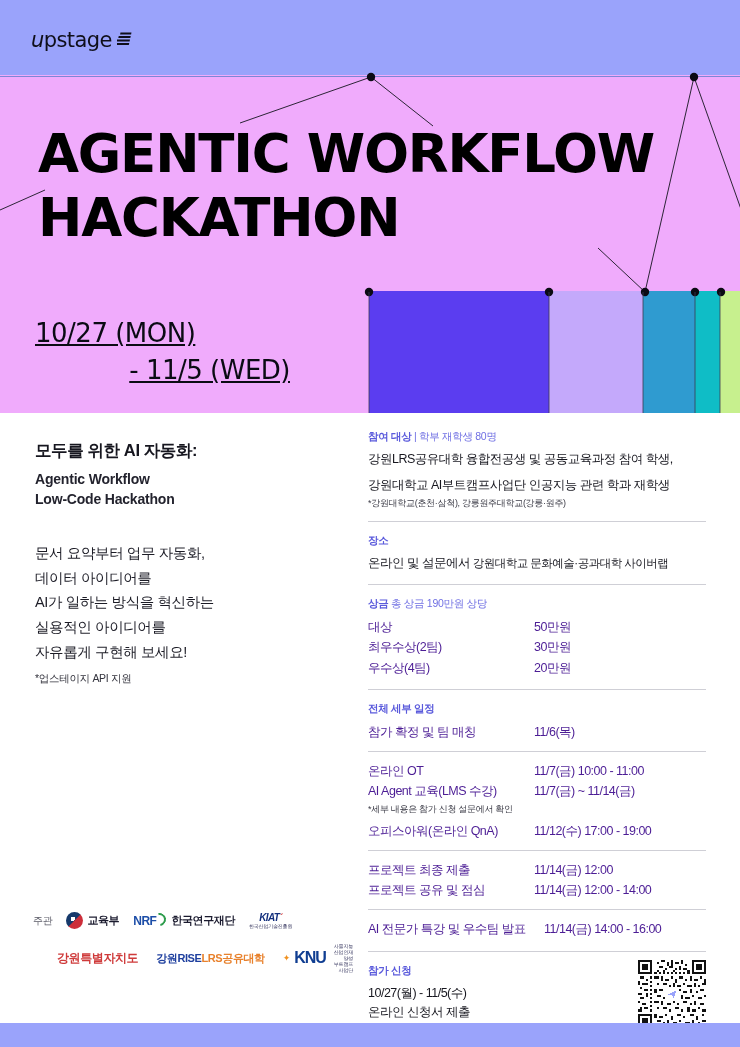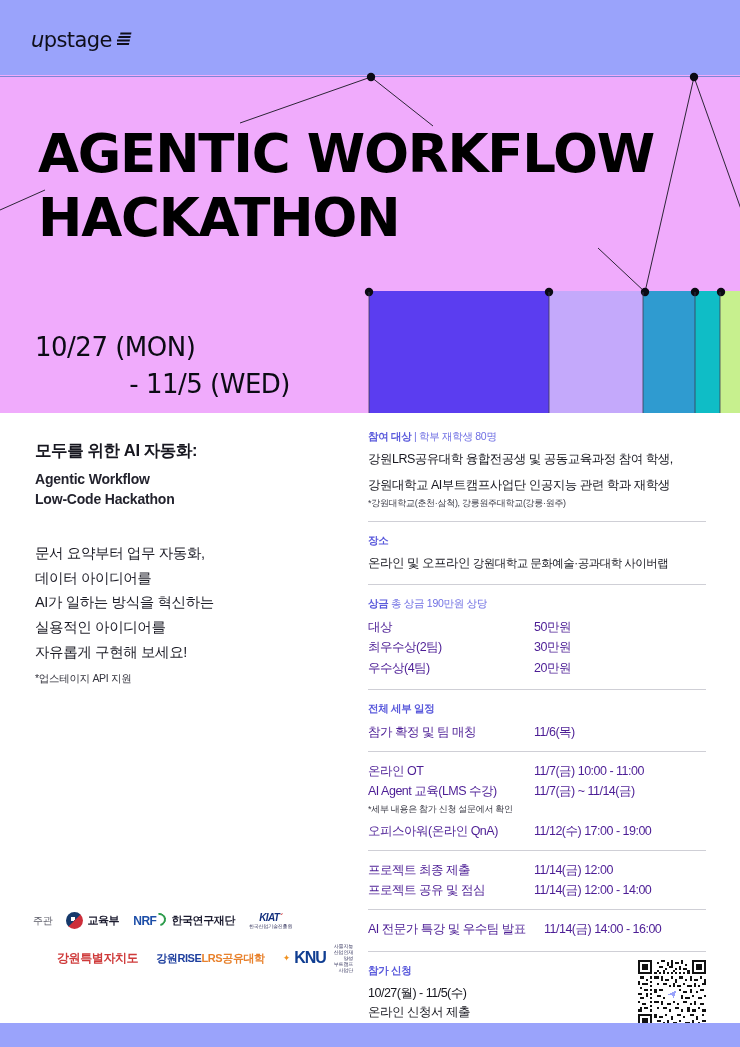--- a/index.html
+++ b/index.html
@@ -75,28 +75,29 @@
     font-size: 53px;
     line-height: 1.2;
     font-weight: 700;
     letter-spacing: -1.2px;
     color: #000000;
   }
   .title .l2 { display: block; }
 
   .dates {
     position: absolute;
-    left: 35px; top: 329px;
+    left: 35px; top: 315px;
     width: 300px;
     font-family: "DejaVu Sans", sans-serif;
     font-size: 26px;
     line-height: 1.42;
     font-weight: 400;
     color: #0b0b14;
     letter-spacing: -0.5px;
+    text-decoration: underline;
   }
   .dates .d2 { display: block; text-align: right; padding-right: 45px; }
 
   
   .blocks {
     position: absolute;
     left: 0; top: 291px;
     width: 740px; height: 122px;
   }
   .blk { position: absolute; top: 0; height: 122px; }
@@ -408,21 +409,21 @@
         <div class="sec-head"><span>참여 대상</span><span class="light"> | 학부 재학생 80명</span></div>
         <div class="sec-line">강원LRS공유대학 융합전공생 및 공동교육과정 참여 학생,</div>
         <div class="sec-line" style="margin-top:7px">강원대학교 AI부트캠프사업단 인공지능 관련 학과 재학생</div>
         <div class="sec-note">*강원대학교(춘천·삼척), 강릉원주대학교(강릉·원주)</div>
       </div>
 
       <div class="hr"></div>
 
       <div class="sec">
         <div class="sec-head">장소</div>
-        <div class="sec-line"><span>온라인 및 오프라인</span><span class="sm"> 강원대학교 문화예술·공과대학 사이버랩</span></div>
+        <div class="sec-line"><span>온라인 및 설문에서</span><span class="sm"> 강원대학교 문화예술·공과대학 사이버랩</span></div>
       </div>
 
       <div class="hr"></div>
 
       <div class="sec">
         <div class="sec-head"><span>상금</span><span class="light"> 총 상금 190만원 상당</span></div>
         <div class="prize-row">
           <span class="k">대상</span>
           <span class="v">50만원</span>
         </div>

